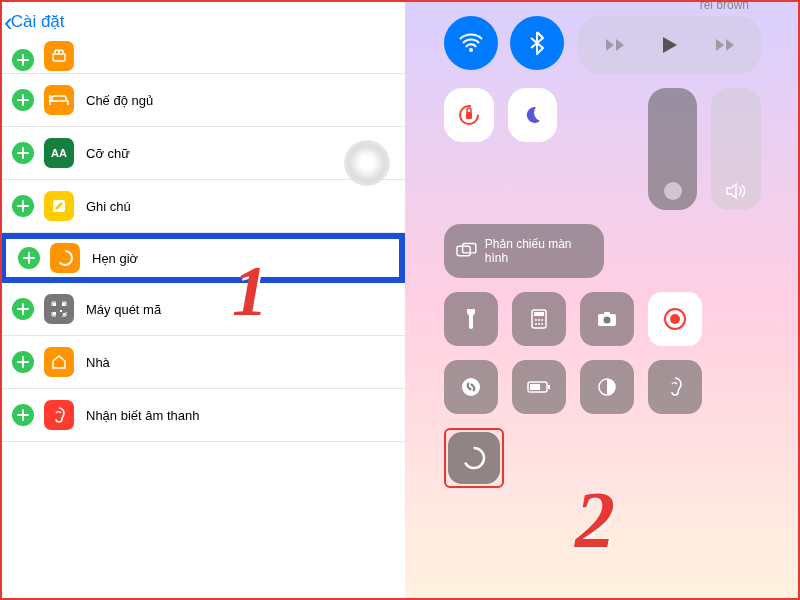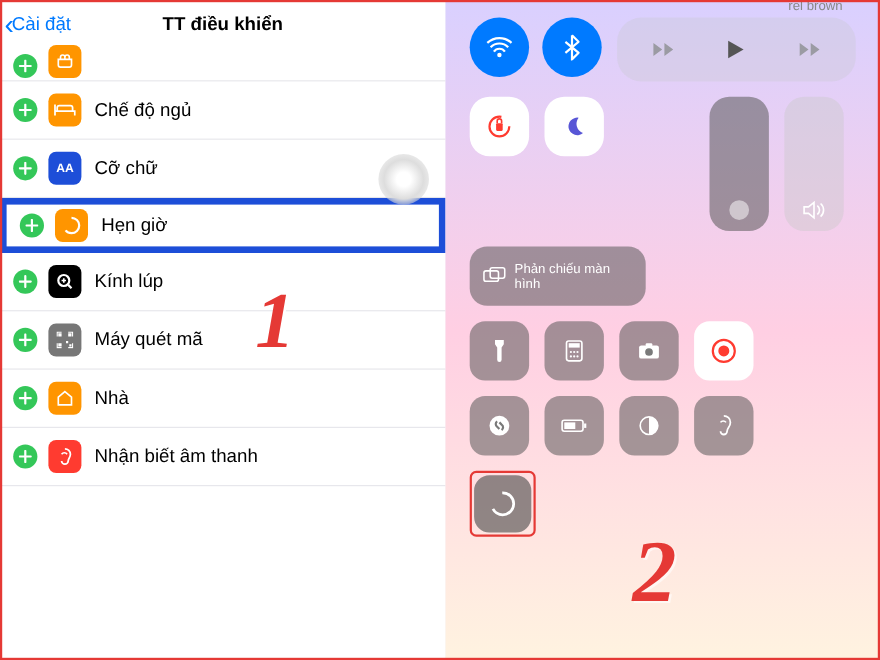--- a/index.html
+++ b/index.html
@@ -12,25 +12,25 @@
 .back{color:#007aff;font-size:17px;display:flex;align-items:center;margin-left:4px}
 .back-chev{font-size:26px;margin-right:-2px}
 .title{position:absolute;left:50%;transform:translateX(-50%);font-weight:600;font-size:17px}
 .list{}
 .row{display:flex;align-items:center;height:53px;padding-left:12px;border-bottom:1px solid #e5e5ea;position:relative}
 .row.hl{border:6px solid #1d4ed8;height:50px}
 .row.cut{height:30px;align-items:flex-end;padding-bottom:2px}
 .add{width:22px;height:22px;border-radius:11px;background:#34c759;display:flex;align-items:center;justify-content:center;margin-right:10px;flex:0 0 22px}
 .add svg{display:block}
 .ic{width:30px;height:30px;border-radius:7px;margin-right:12px;display:flex;align-items:center;justify-content:center;flex:0 0 30px}
-.lbl{font-size:17px;color:#000}
+.lbl{font-size:13px;color:#000}
 .ann{position:absolute;color:#e53935;font-family:Georgia,serif;font-style:italic;font-weight:900}
 .ann1{left:232px;top:250px;font-size:72px;text-shadow:2px 2px 0 #fff}
 .ann2{left:575px;top:475px;font-size:80px;text-shadow:2px 2px 0 rgba(255,255,255,.6)}
-.cc{padding:10px 22px 0}
+.cc{padding:10px 39px 0}
 .cc-row{display:flex;gap:14px;margin-bottom:14px}
 .tile{border-radius:18px;display:flex;align-items:center;justify-content:center}
 .t-sm{width:54px;height:54px}
 .t-wide{width:160px;height:54px;border-radius:16px}
 .blue{background:#007aff}
 .white{background:#fff}
 .gray{background:#7a7a7a;background:rgba(90,90,90,.55)}
 .dark{background:#555;background:rgba(70,70,70,.6)}
 .media{background:rgba(200,200,210,.35);border-radius:22px;flex:1;height:58px;display:flex;align-items:center;justify-content:space-around;padding:0 8px;position:relative}
 .media .mtxt{position:absolute;top:-18px;right:12px;font-size:12px;color:#888}
@@ -47,21 +47,20 @@
 </style>
 </head>
 <body>
 
 <div class="panel left">
   <div class="hdr">
     <div class="back">
       <span class="back-chev">‹</span>
       <span>Cài đặt</span>
     </div>
-    <div class="title">TT điều khiển</div>
   </div>
   <div class="list">
     <div class="row cut">
       <span class="add">
           <svg width="12" height="12" viewBox="0 0 12 12">
             <path d="M6 1v10M1 6h10" stroke="#fff" stroke-width="2" stroke-linecap="round"></path>
           </svg>
         </span>
       <span class="ic" style="background:#ff9500">
           <svg width="18" height="18" viewBox="0 0 18 18">
@@ -81,52 +80,51 @@
           </svg>
         </span>
       <span class="lbl">Chế độ ngủ</span>
     </div>
     <div class="row">
       <span class="add">
           <svg width="12" height="12" viewBox="0 0 12 12">
             <path d="M6 1v10M1 6h10" stroke="#fff" stroke-width="2" stroke-linecap="round"></path>
           </svg>
         </span>
-      <span class="ic" style="background:#1d4ed8">
+      <span class="ic" style="background:#15803d">
           <span style="color:#fff;font-size:11px;font-weight:700">AA</span>
         </span>
       <span class="lbl">Cỡ chữ</span>
+    </div>
+    <div class="row">
+      <span class="add">
+          <svg width="12" height="12" viewBox="0 0 12 12">
+            <path d="M6 1v10M1 6h10" stroke="#fff" stroke-width="2" stroke-linecap="round"></path>
+          </svg>
+        </span>
+      <span class="ic" style="background:#ffcc00">
+          <svg width="16" height="16" viewBox="0 0 16 16">
+            <rect x="2" y="2" width="12" height="12" rx="2" fill="#fff"></rect>
+            <path d="M10 4l2 2-5 5-2.5.5.5-2.5z" fill="#ffcc00"></path>
+          </svg>
+        </span>
+      <span class="lbl">Ghi chú</span>
     </div>
     <div class="row hl">
       <span class="add">
           <svg width="12" height="12" viewBox="0 0 12 12">
             <path d="M6 1v10M1 6h10" stroke="#fff" stroke-width="2" stroke-linecap="round"></path>
           </svg>
         </span>
       <span class="ic" style="background:#ff9500">
           <svg width="18" height="18" viewBox="0 0 18 18">
             <circle cx="9" cy="9" r="7" stroke="#fff" stroke-width="2" fill="none" stroke-dasharray="28 16" transform="rotate(-90 9 9)"></circle>
           </svg>
         </span>
       <span class="lbl">Hẹn giờ</span>
-    </div>
-    <div class="row">
-      <span class="add">
-          <svg width="12" height="12" viewBox="0 0 12 12">
-            <path d="M6 1v10M1 6h10" stroke="#fff" stroke-width="2" stroke-linecap="round"></path>
-          </svg>
-        </span>
-      <span class="ic" style="background:#000">
-          <svg width="16" height="16" viewBox="0 0 16 16">
-            <circle cx="7" cy="7" r="5" stroke="#fff" stroke-width="2" fill="none"></circle>
-            <path d="M11 11l3 3" stroke="#fff" stroke-width="2"></path>
-            <path d="M7 5v4M5 7h4" stroke="#fff" stroke-width="1.5"></path>
-          </svg>
-        </span>
-      <span class="lbl">Kính lúp</span>
     </div>
     <div class="row">
       <span class="add">
           <svg width="12" height="12" viewBox="0 0 12 12">
             <path d="M6 1v10M1 6h10" stroke="#fff" stroke-width="2" stroke-linecap="round"></path>
           </svg>
         </span>
       <span class="ic" style="background:#777">
           <svg width="16" height="16" viewBox="0 0 16 16">
             <path d="M2 2h3v3H2zM11 2h3v3h-3zM2 11h3v3H2zM9 9h2v2H9zM12 12h2v2h-2z" fill="#fff"></path>

